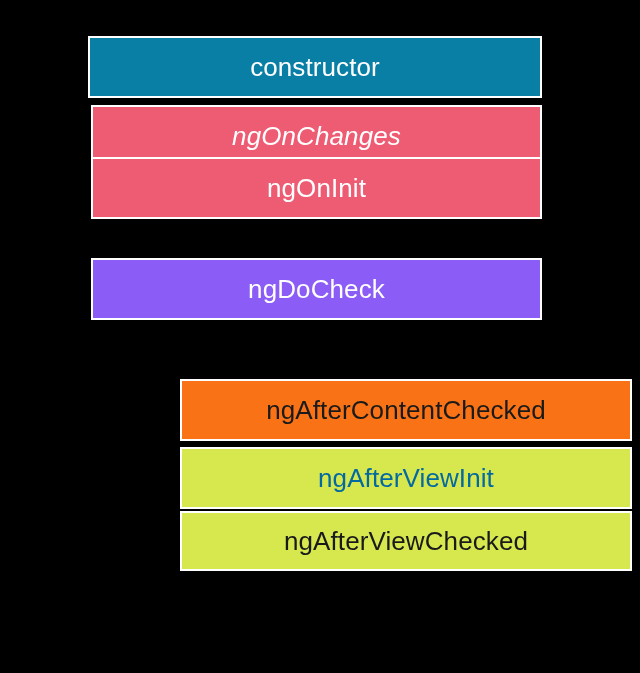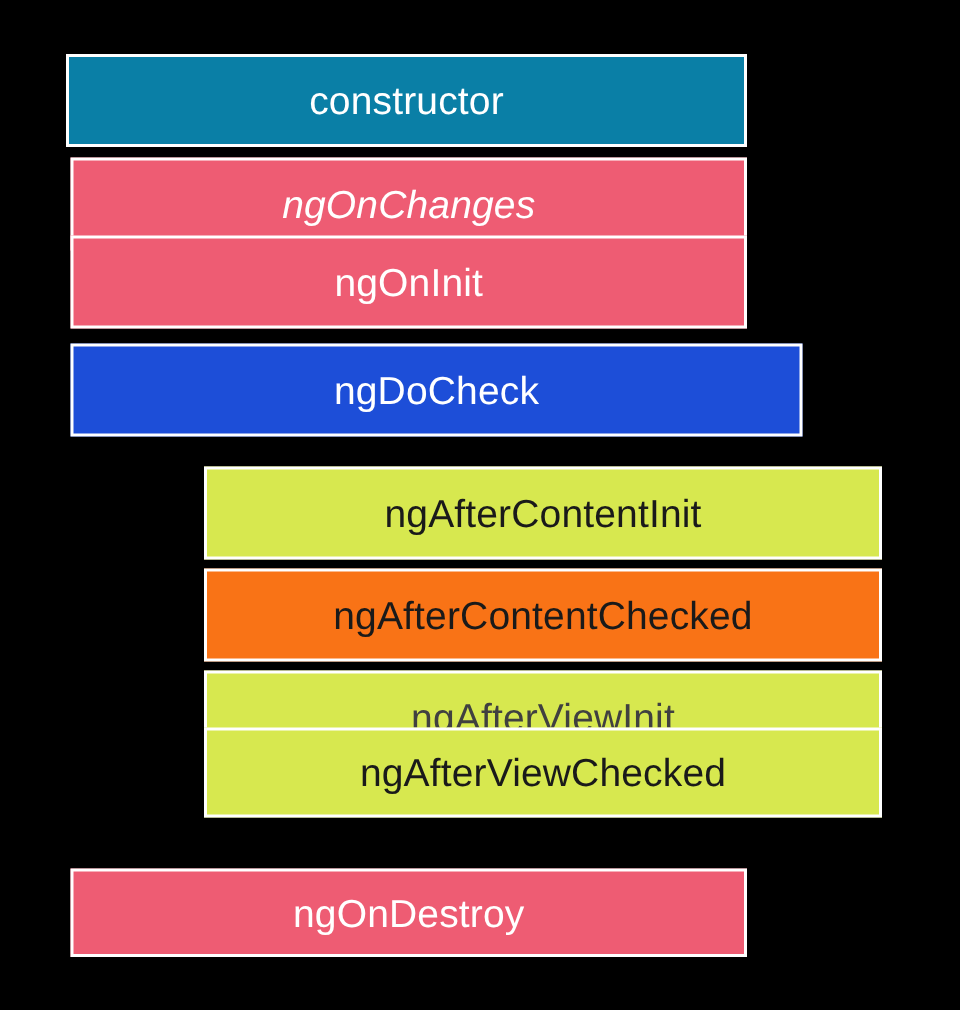--- a/index.html
+++ b/index.html
@@ -21,20 +21,21 @@
     background: #000000;
   }
   .bar {
     position: absolute;
     box-sizing: border-box;
     display: flex;
     align-items: center;
     justify-content: center;
     border: 2px solid #ffffff;
     overflow: hidden;
+    margin-left: 44px;
   }
   .bar-label {
     font-family: "Liberation Sans", sans-serif;
     font-size: 26px;
     font-weight: 400;
     line-height: 1;
     letter-spacing: 0.1px;
     white-space: nowrap;
   }
   .bar.light .bar-label {
@@ -54,37 +55,31 @@
   </div>
 
   <div class="bar light" style="left: 47px; top: 105px; width: 451px; height: 62px; background: rgb(238, 92, 115); font-style: italic;">
     <span class="bar-label" style="color: rgb(255, 255, 255);">ngOnChanges</span>
   </div>
 
   <div class="bar light" style="left: 47px; top: 157px; width: 451px; height: 62px; background: rgb(238, 92, 115);">
     <span class="bar-label" style="color: rgb(255, 255, 255);">ngOnInit</span>
   </div>
 
-  <div class="bar light" style="left: 47px; top: 229px; width: 488px; height: 62px; background: #1d4ed8;">
+  <div class="bar light" style="left: 47px; top: 258px; width: 451px; height: 62px; background: #8b5cf6;">
     <span class="bar-label" style="color: rgb(255, 255, 255);">ngDoCheck</span>
   </div>
 
-  <div class="bar dark" style="left: 136px; top: 311px; width: 452px; height: 62px; background: rgb(215, 232, 79);">
-    <span class="bar-label" style="color: rgb(26, 26, 26);">ngAfterContentInit</span>
-  </div>
 
   <div class="bar dark" style="left: 136px; top: 379px; width: 452px; height: 62px; background: #f97316;">
     <span class="bar-label" style="color: rgb(26, 26, 26);">ngAfterContentChecked</span>
   </div>
 
   <div class="bar dark" style="left: 136px; top: 447px; width: 452px; height: 62px; background: rgb(215, 232, 79);">
-    <span class="bar-label" style="color: #404040;">ngAfterViewInit</span>
+    <span class="bar-label" style="color: #0369a1;">ngAfterViewInit</span>
   </div>
 
-  <div class="bar dark" style="left: 136px; top: 485px; width: 452px; height: 60px; background: rgb(215, 232, 79);">
+  <div class="bar dark" style="left: 136px; top: 511px; width: 452px; height: 60px; background: rgb(215, 232, 79);">
     <span class="bar-label" style="color: rgb(26, 26, 26);">ngAfterViewChecked</span>
   </div>
 
-  <div class="bar light" style="left: 47px; top: 579px; width: 451px; height: 59px; background: rgb(238, 92, 115);">
-    <span class="bar-label" style="color: rgb(255, 255, 255);">ngOnDestroy</span>
-  </div>
 
 </div>
 
 </body></html>

